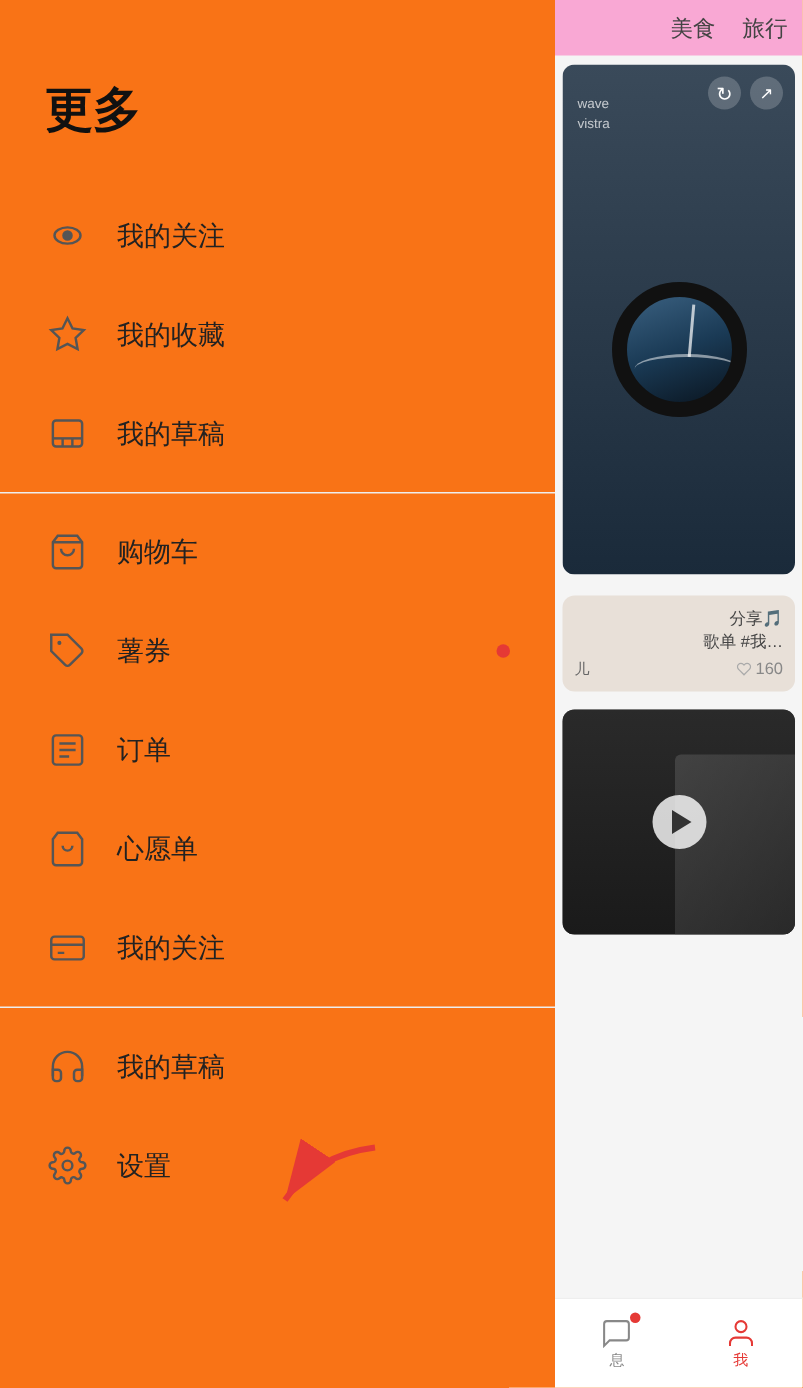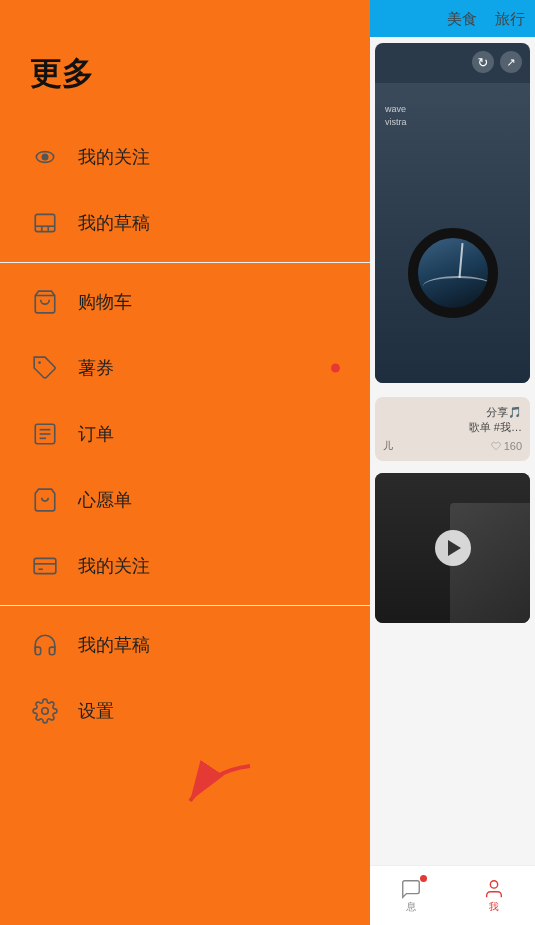--- a/index.html
+++ b/index.html
@@ -93,21 +93,21 @@
       background: #f5f5f5;
       z-index: 1;
     }
 
     
     .category-tabs {
       display: flex;
       justify-content: flex-end;
       padding: 10px 10px 8px 10px;
       gap: 18px;
-      background: #0ea5e9;
+      background: #f9a8d4;
     }
 
     .category-tab {
       font-size: 15px;
       color: #444;
     }
 
     
     .card-top {
       width: 155px;
@@ -119,21 +119,20 @@
       position: relative;
     }
 
     .card-top-inner {
       width: 100%;
       height: 100%;
       background: linear-gradient(180deg, #3a4a5a 0%, #1a2a3a 100%);
       display: flex;
       align-items: center;
       justify-content: center;
-      margin-top: 40px;
     }
 
     .card-top-badge {
       position: absolute;
       top: 8px;
       right: 8px;
       display: flex;
       gap: 6px;
     }
 
@@ -272,20 +271,28 @@
     <li class="menu-item">
       <span class="icon">
         <svg viewBox="0 0 24 24">
             <ellipse cx="12" cy="12" rx="8" ry="5"></ellipse>
             <circle cx="12" cy="12" r="2.5" fill="#555"></circle>
           </svg>
       </span>
       <span class="label">我的关注</span>
     </li>
 
+    <li class="menu-item">
+      <span class="icon">
+        <svg viewBox="0 0 24 24">
+            <polygon points="12,2 15.1,8.3 22,9.3 17,14.1 18.2,21 12,17.8 5.8,21 7,14.1 2,9.3 8.9,8.3"></polygon>
+          </svg>
+      </span>
+      <span class="label">我的收藏</span>
+    </li>
 
     <li class="menu-item">
       <span class="icon">
         <svg viewBox="0 0 24 24">
             <rect x="3" y="4" width="18" height="16" rx="2"></rect>
             <line x1="3" y1="15" x2="21" y2="15"></line>
             <line x1="9" y1="15" x2="9" y2="20"></line>
             <line x1="15" y1="15" x2="15" y2="20"></line>
           </svg>
       </span>

